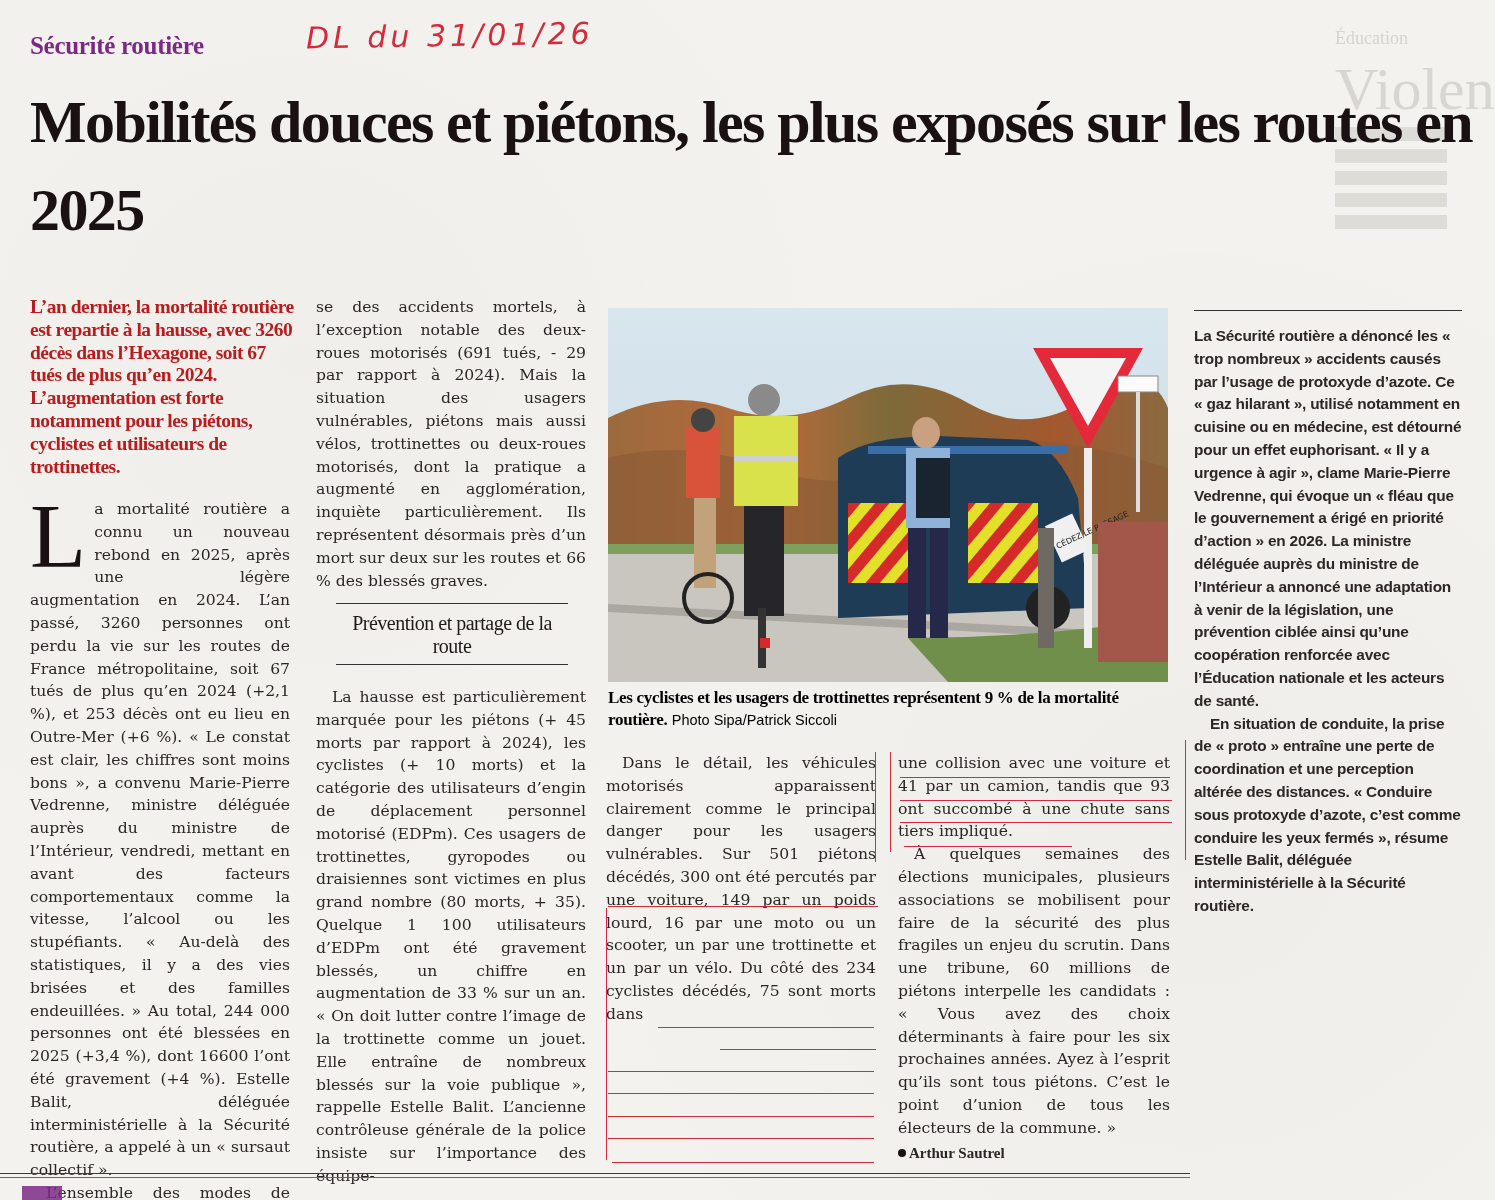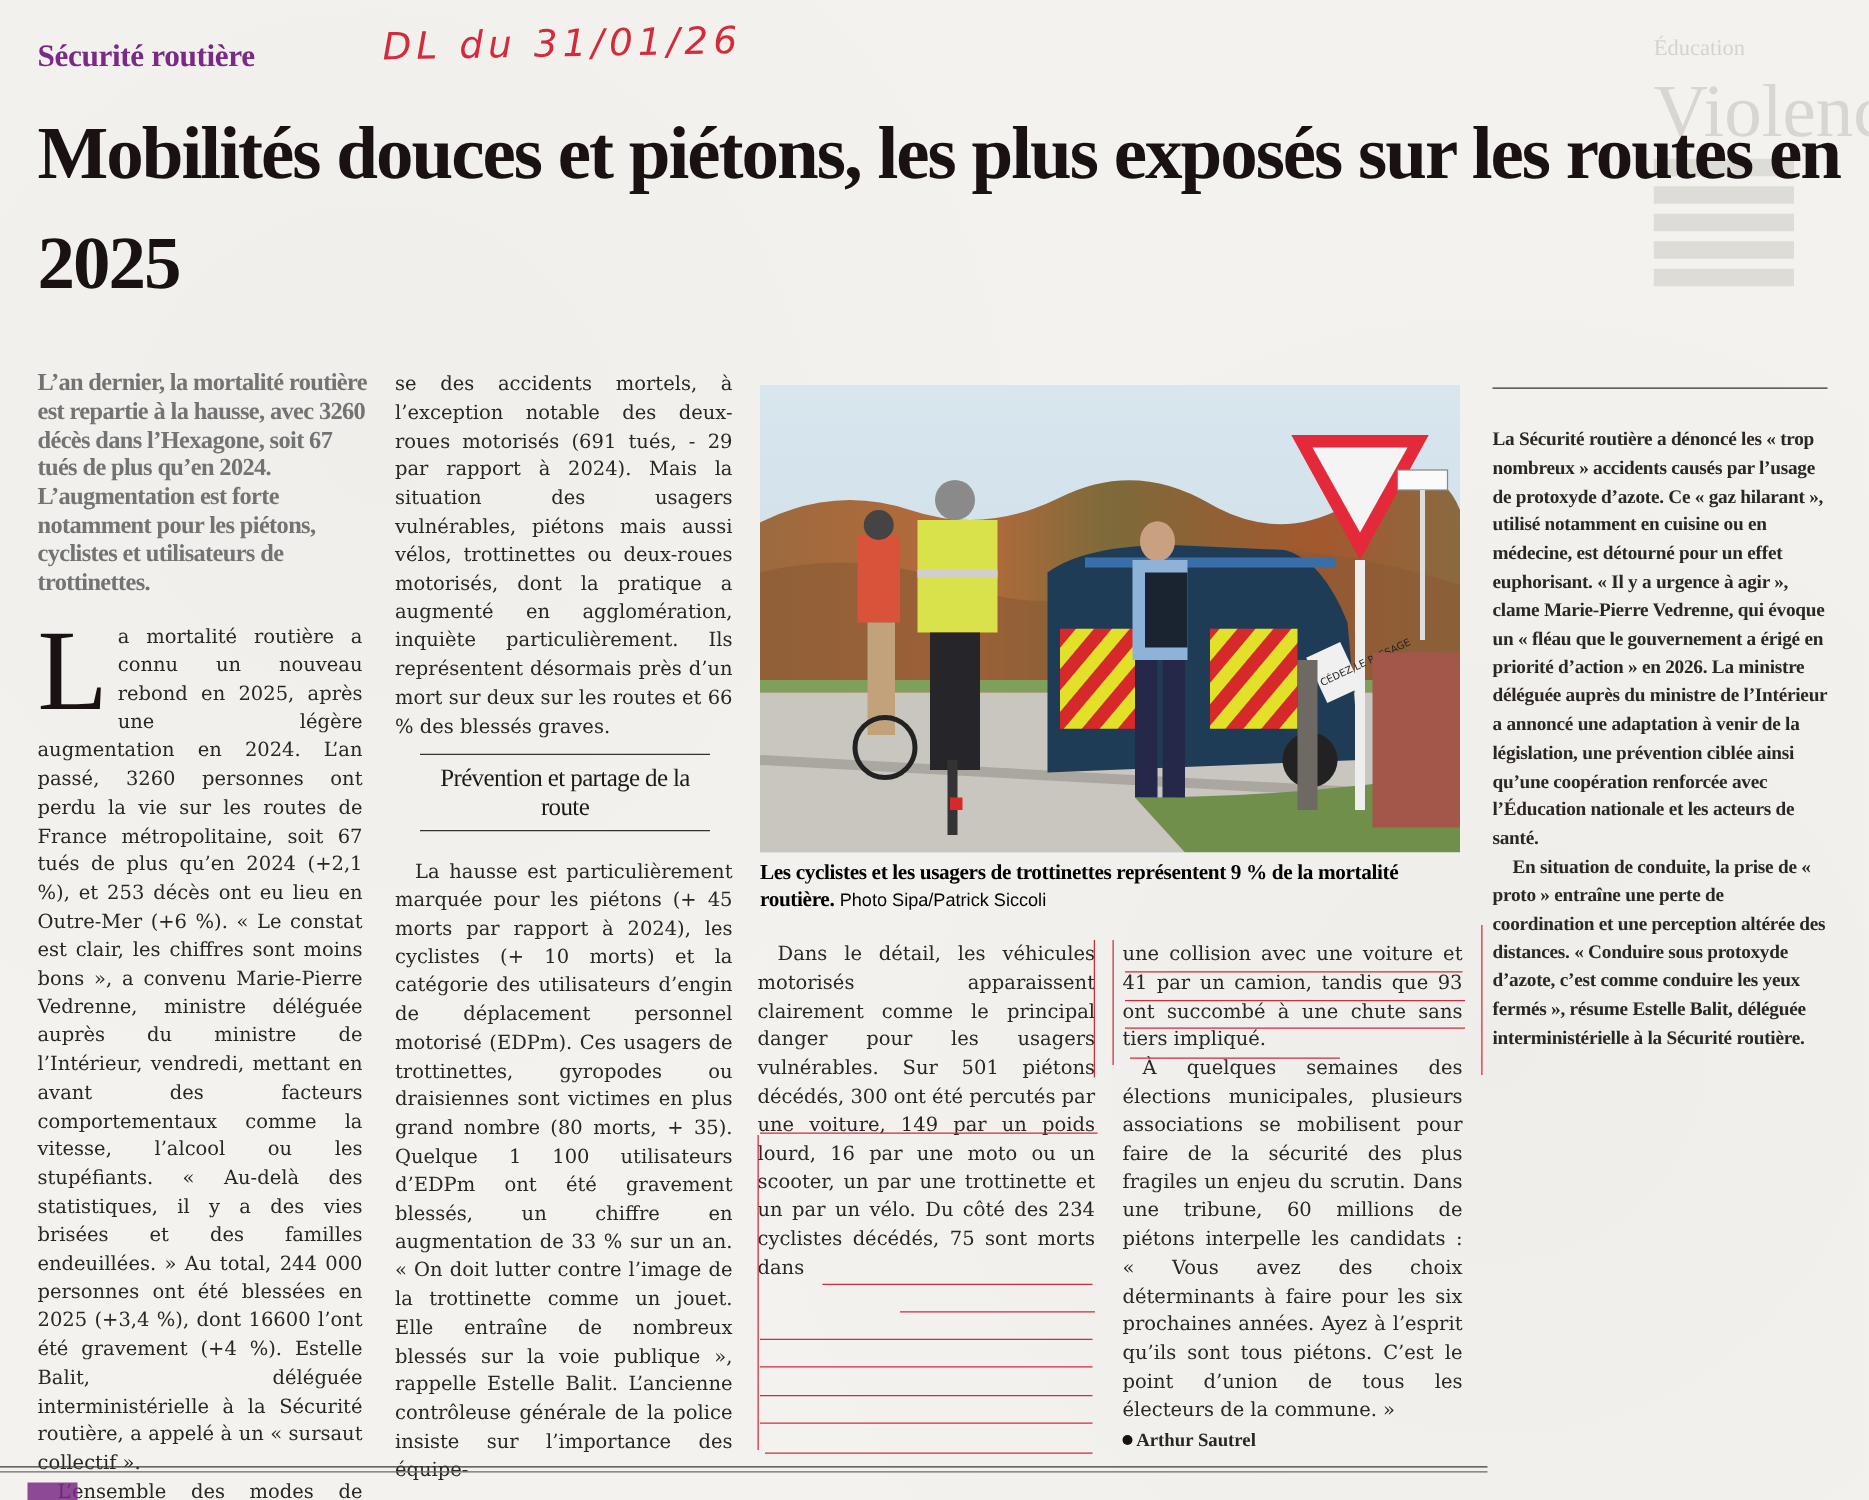--- a/index.html
+++ b/index.html
@@ -22,41 +22,41 @@
     font-family: "Liberation Serif", serif; font-weight: bold;
     font-size: 25px; color: #7a2a86; letter-spacing: -0.3px; margin-top: 16px;
   }
   .handwritten {
     position: absolute; left: 306px; top: 18px;
     font-family: "DejaVu Sans", sans-serif; font-size: 30px;
     color: #d42a3a; font-style: italic; letter-spacing: 4px;
     transform: rotate(-1deg);
   }
   .ghost-right {
-    position: absolute; right: 12px; top: 28px; width: 160px;
+    position: absolute; right: 0; top: 28px; width: 160px;
     font-family: "Liberation Serif", serif; color: #d5d3ce; font-size: 18px;
   }
   .ghost-right .g-title { font-size: 60px; line-height: 60px; margin-top: 10px; color: #d8d6d1; white-space: nowrap; }
   .ghost-right .g-line { height: 14px; margin: 8px 0; background: linear-gradient(90deg, #dedcd7 0, #dedcd7 70%, transparent 70%); }
   .headline {
     position: absolute; left: 30px; top: 78px; width: 1450px;
     font-family: "Liberation Serif", serif; font-weight: bold;
     font-size: 60px; line-height: 88px; letter-spacing: -1.6px; color: #1a1212;
   }
   .col {
     position: absolute; font-family: "DejaVu Serif", serif;
     font-size: 15.6px; line-height: 22.8px; color: #2a2625;
     text-align: justify; hyphens: manual;
   }
   .col p { text-indent: 0; }
   .col p.indent { text-indent: 16px; }
   .chapo {
     position: absolute; left: 30px; top: 296px; width: 270px;
     font-family: "Liberation Serif", serif; font-weight: bold;
-    font-size: 19.5px; line-height: 22.8px; color: #737373; letter-spacing: -0.5px;
+    font-size: 19.5px; line-height: 22.8px; color: #b91c1c; letter-spacing: -0.5px;
   }
   .dropcap {
     float: left; font-family: "Liberation Serif", serif;
     font-size: 92px; line-height: 68px; margin: 4px 8px 0 0; color: #1a1212;
   }
   .c1 { left: 30px; top: 498px; width: 260px; }
   .c2 { left: 316px; top: 296px; width: 270px; }
   .c3 { left: 606px; top: 752px; width: 270px; }
   .c4 { left: 898px; top: 752px; width: 272px; }
   .subhead {
@@ -81,21 +81,21 @@
     position: absolute; left: 1194px; top: 310px; width: 268px;
     border-top: 1.5px solid #333; padding-top: 10px;
   }
   .side-title {
     font-family: "Liberation Serif", serif; font-weight: bold;
     font-size: 22.5px; line-height: 25px; letter-spacing: -0.4px; color: #1e1a19;
   }
   .side-title .zoom-tag { color: #7a2a86; }
   .side-title .tri { color: #7a2a86; font-size: 16px; vertical-align: 2px; }
   .side-body {
-    margin-top: 20px; font-family: Liberation Serif, serif; font-weight: bold;
+    margin-top: 4px; font-family: Liberation Sans, sans-serif; font-weight: bold;
     font-size: 15.4px; line-height: 22.8px; color: #2c2726; letter-spacing: -0.2px;
   }
   .side-body p.indent { text-indent: 16px; }
   .byline { font-family: "Liberation Serif", serif; font-weight: bold; font-size: 15px; margin-top: 2px; }
   .byline .dot { display: inline-block; width: 8px; height: 8px; border-radius: 50%; background: #1a1212; margin-right: 3px; vertical-align: 1px; }
   .rule-bottom { position: absolute; left: 0; top: 1173px; width: 1190px; border-top: 1.5px solid #3a3a3a; }
   .rule-bottom2 { position: absolute; left: 0; top: 1177px; width: 1190px; border-top: 1px solid #6a6a6a; }
   .next-title {
     position: absolute; left: 22px; top: 1186px; width: 40px; height: 16px;
     background: #7a2a86; opacity: 0.85;

